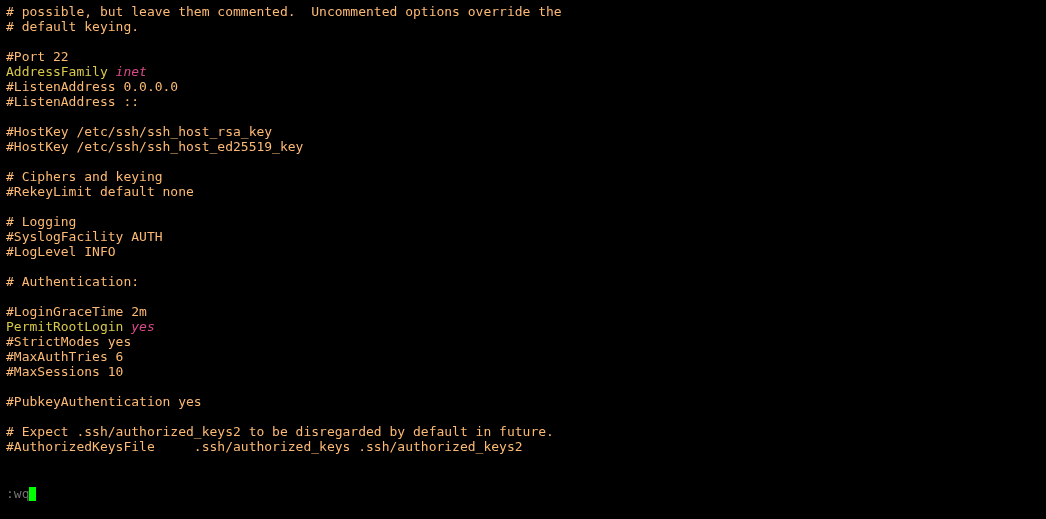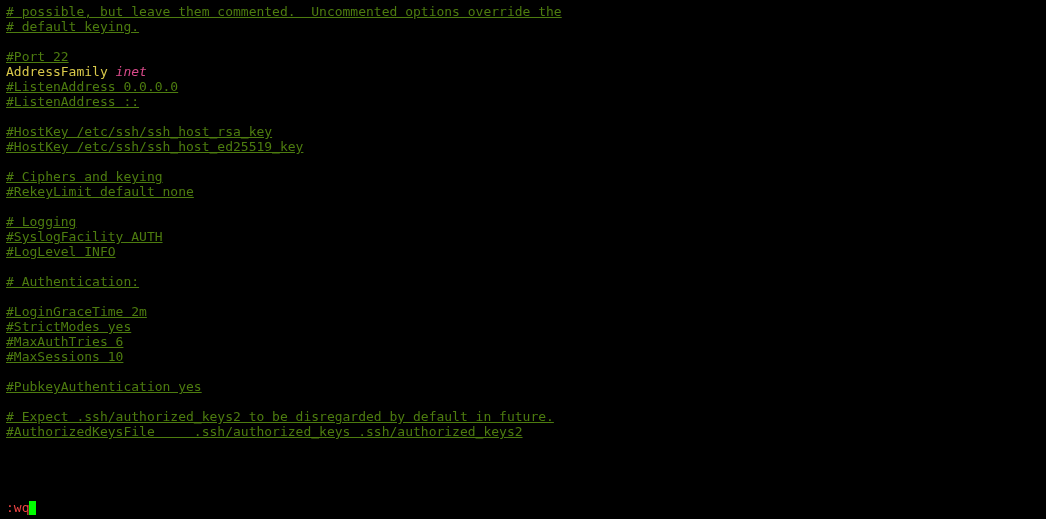--- a/index.html
+++ b/index.html
@@ -15,28 +15,28 @@
   }
   .editor {
     width: 100%;
     height: 100%;
     position: relative;
   }
   .line {
     white-space: pre;
     color: #4fb8d8;
   }
-  .comment { color: #4d7c0f; text-decoration: underline; }
+  .comment { color: #fdba74; }
   .key     { color: #d8c84a; margin-top: 12px; }
   .val     { color: #d84a8a; font-style: italic; }
   .cmdline {
     position: absolute;
-    bottom: 0;
+    bottom: 14px;
     left: 0;
-    color: #ef4444;
+    color: #737373;
     white-space: pre;
   }
   .cursor {
     display: inline-block;
     width: 7px;
     height: 14px;
     background: #00ff00;
     vertical-align: text-bottom;
   }
 </style>
@@ -60,20 +60,21 @@
       <div class="line"><span class="comment"># Ciphers and keying</span></div>
       <div class="line"><span class="comment">#RekeyLimit default none</span></div>
       <div class="line">&nbsp;</div>
       <div class="line"><span class="comment"># Logging</span></div>
       <div class="line"><span class="comment">#SyslogFacility AUTH</span></div>
       <div class="line"><span class="comment">#LogLevel INFO</span></div>
       <div class="line">&nbsp;</div>
       <div class="line"><span class="comment"># Authentication:</span></div>
       <div class="line">&nbsp;</div>
       <div class="line"><span class="comment">#LoginGraceTime 2m</span></div>
+      <div class="line"><span class="key">PermitRootLogin</span> <span class="val">yes</span></div>
       <div class="line"><span class="comment">#StrictModes yes</span></div>
       <div class="line"><span class="comment">#MaxAuthTries 6</span></div>
       <div class="line"><span class="comment">#MaxSessions 10</span></div>
       <div class="line">&nbsp;</div>
       <div class="line"><span class="comment">#PubkeyAuthentication yes</span></div>
       <div class="line">&nbsp;</div>
       <div class="line"><span class="comment"># Expect .ssh/authorized_keys2 to be disregarded by default in future.</span></div>
       <div class="line"><span class="comment">#AuthorizedKeysFile     .ssh/authorized_keys .ssh/authorized_keys2</span></div>
     </div>
 

